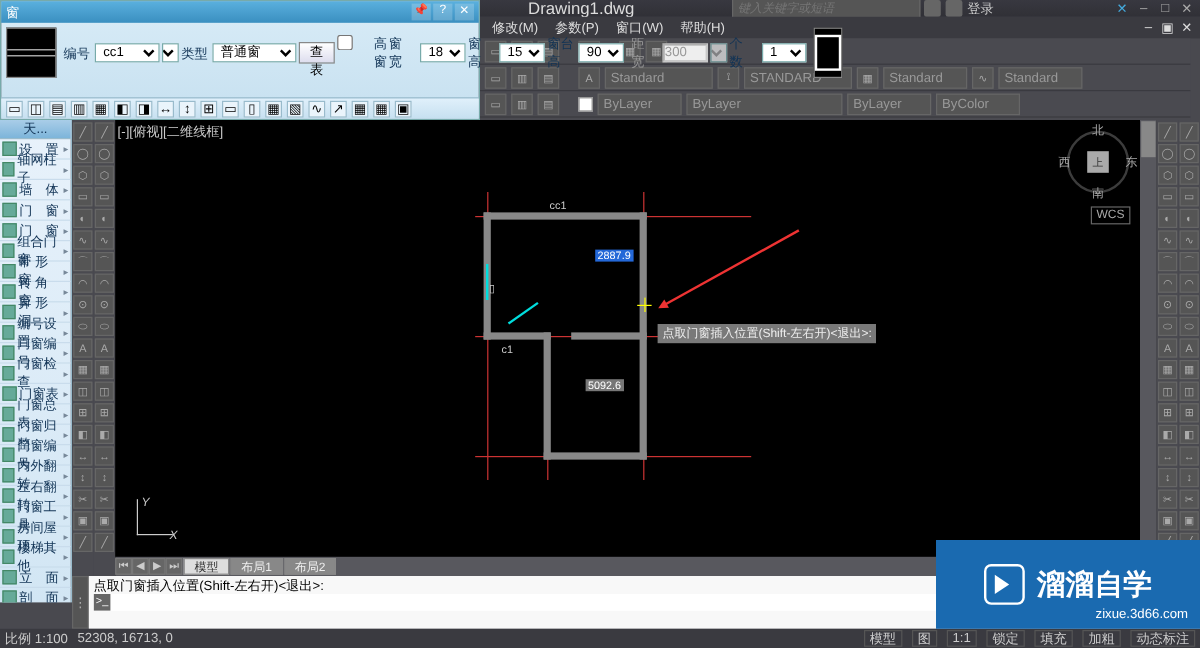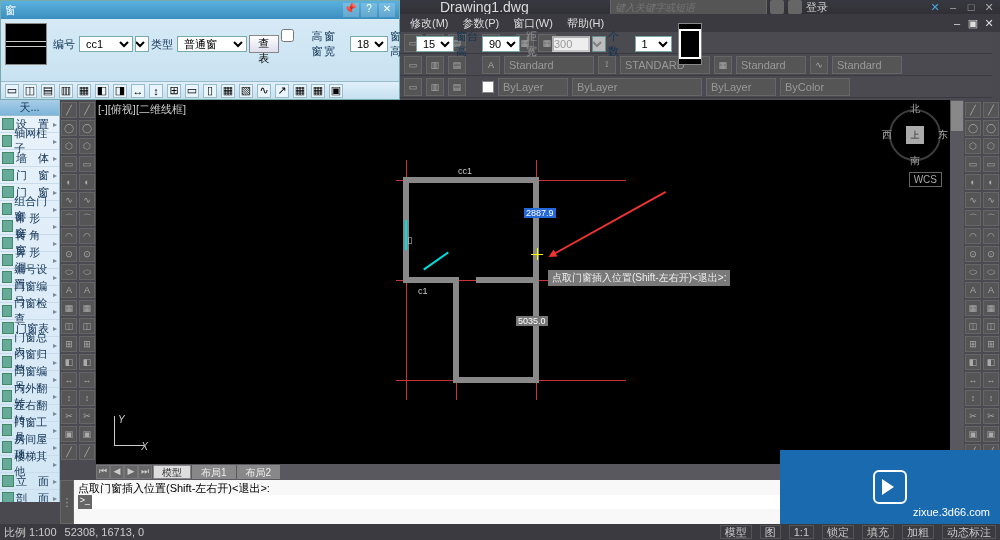--- a/index.html
+++ b/index.html
@@ -77,21 +77,21 @@
 .compass .cube { position: absolute; top: 20px; left: 20px; width: 18px; height: 18px; background: #aaa; color: #333; text-align: center; font-size: 9px; line-height: 18px; }
 .wcs { position: absolute; top: 72px; right: 22px; color: #aaa; font-size: 10px; border: 1px solid #666; padding: 1px 4px; }
 
 
 .drawing { position: absolute; top: 60px; left: 300px; width: 230px; height: 240px; }
 .redline { position: absolute; background: #c33; }
 .redv { width: 1px; height: 240px; }
 .redh { height: 1px; width: 230px; }
 .wall { position: absolute; background: #888; }
 .cyan-line { position: absolute; background: #0dd; }
-.dim-box { position: absolute; background: #2468d8; color: #fff; font-size: 9px; padding: 0 2px; margin-left: 28px; }
+.dim-box { position: absolute; background: #2468d8; color: #fff; font-size: 9px; padding: 0 2px; }
 .tooltip { position: absolute; background: #797979; color: #eee; font-size: 10px; padding: 1px 4px; white-space: nowrap; }
 .txt-label { position: absolute; color: #ccc; font-size: 9px; }
 .cursor-yellow { position: absolute; width: 12px; height: 12px; }
 .cursor-yellow::before, .cursor-yellow::after { content: ''; position: absolute; background: #ff0; }
 .cursor-yellow::before { width: 12px; height: 1px; top: 6px; }
 .cursor-yellow::after { height: 12px; width: 1px; left: 6px; }
 
 
 .red-arrow { position: absolute; width: 2px; background: #e33; }
 .red-arrow::after { content: ''; position: absolute; bottom: -6px; left: -3px; border: 4px solid transparent; border-top: 8px solid #e33; }
@@ -530,21 +530,21 @@
     <div class="wall" style="left:80px;top:117px;width:63px;height:6px"></div>
 
     <div class="cyan-line" style="left:9px;top:60px;width:2px;height:30px"></div>
     <div class="cyan-line" style="left:25px;top:100px;width:30px;height:2px;transform:rotate(-35deg)"></div>
 
     <span class="txt-label" style="left:62px;top:6px">cc1</span>
     <span class="txt-label" style="left:9px;top:75px;writing-mode:vertical-rl">▯</span>
     <span class="txt-label" style="left:22px;top:126px">c1</span>
 
     <div class="dim-box" style="left:100px;top:48px">2887.9</div>
-    <div class="dim-box" style="left:92px;top:156px;background:#777">5035.0</div>
+    <div class="dim-box" style="left:92px;top:156px;background:#777">5092.6</div>
 
     <div class="cursor-yellow" style="left:135px;top:88px"></div>
     <div class="tooltip" style="left:152px;top:110px">点取门窗插入位置(Shift-左右开)&lt;退出&gt;:</div>
 
     <div class="red-arrow-diag" style="left:156px;top:94px;transform:rotate(-29deg)"></div>
   </div>
 
   <div class="ucs">
     <div class="y"></div>
       <div class="x"></div>
@@ -584,14 +584,15 @@
   <span class="seg">图</span>
   <span class="seg">1:1</span>
   <span class="seg">锁定</span>
   <span class="seg">填充</span>
   <span class="seg">加粗</span>
   <span class="seg">动态标注</span>
 </div>
 
 <div class="watermark">
   <div class="play"></div>
+  <span class="txt">溜溜自学</span>
   <span class="sub">zixue.3d66.com</span>
 </div>
 
 </body></html>

